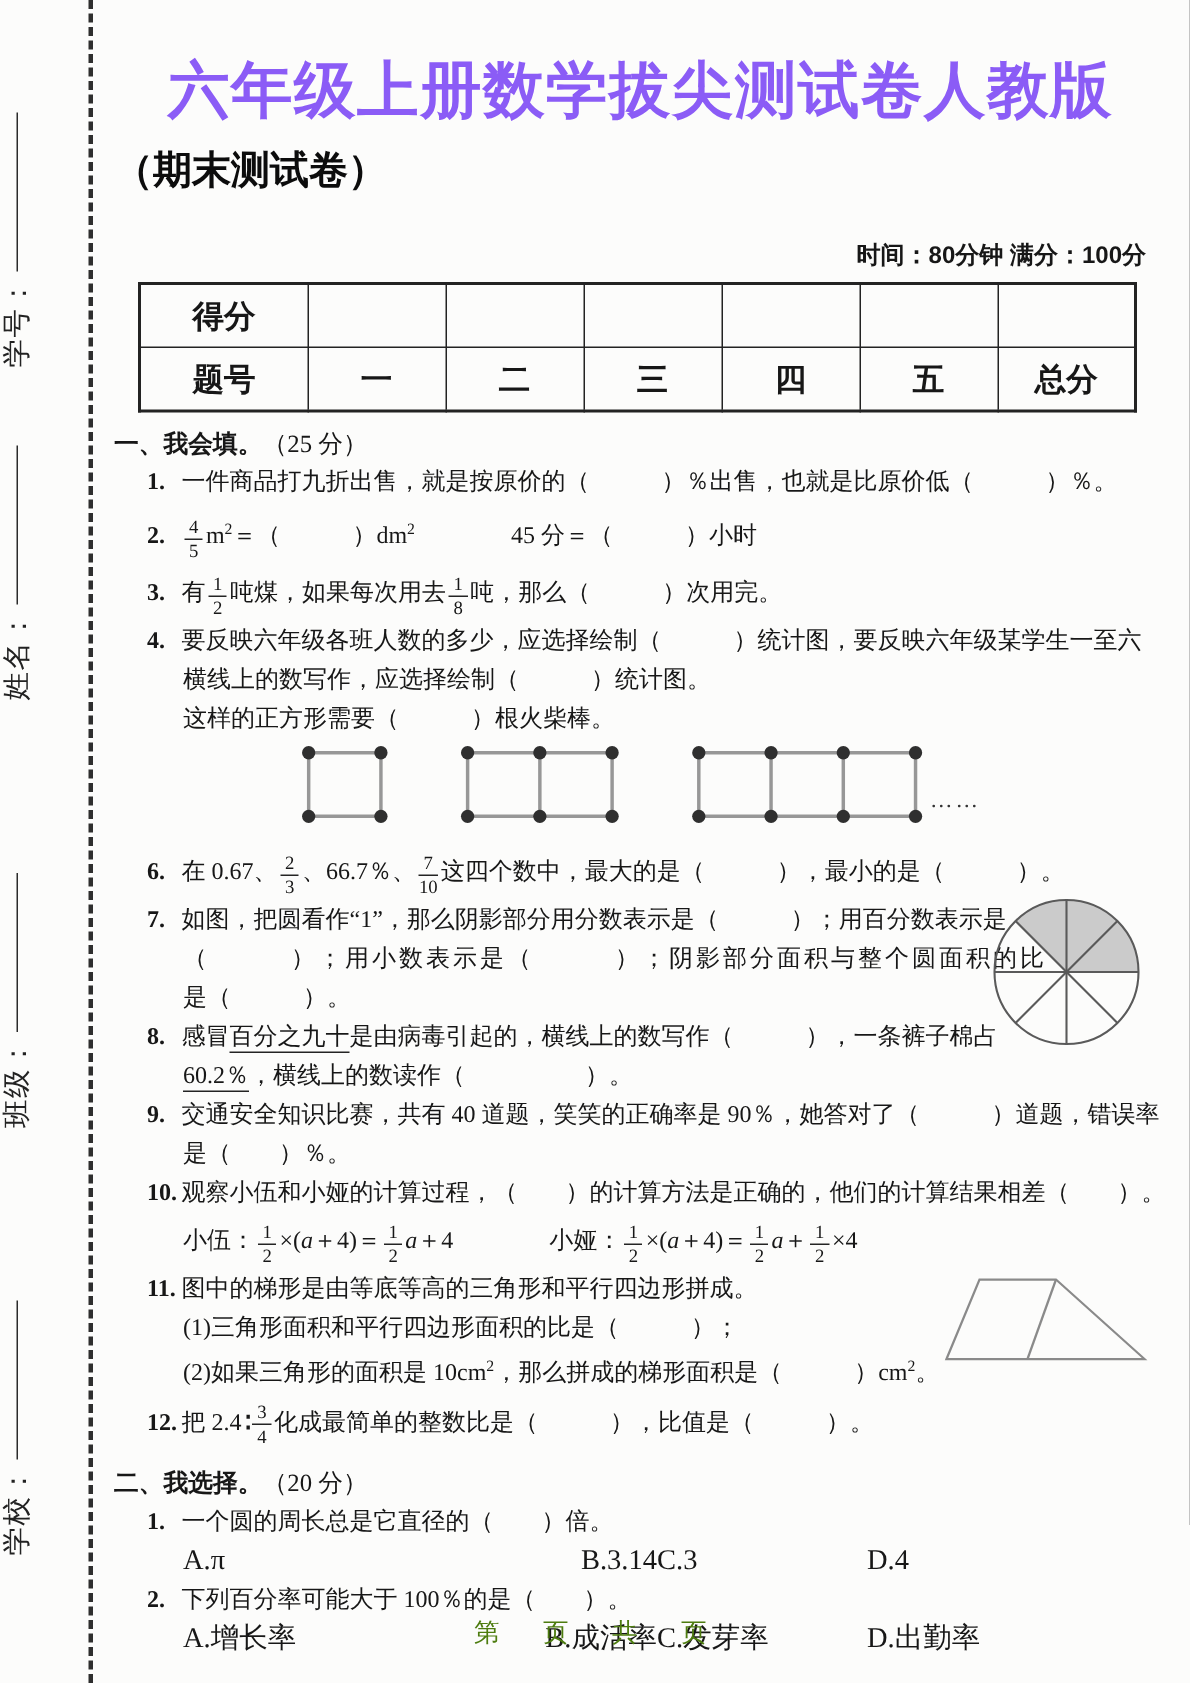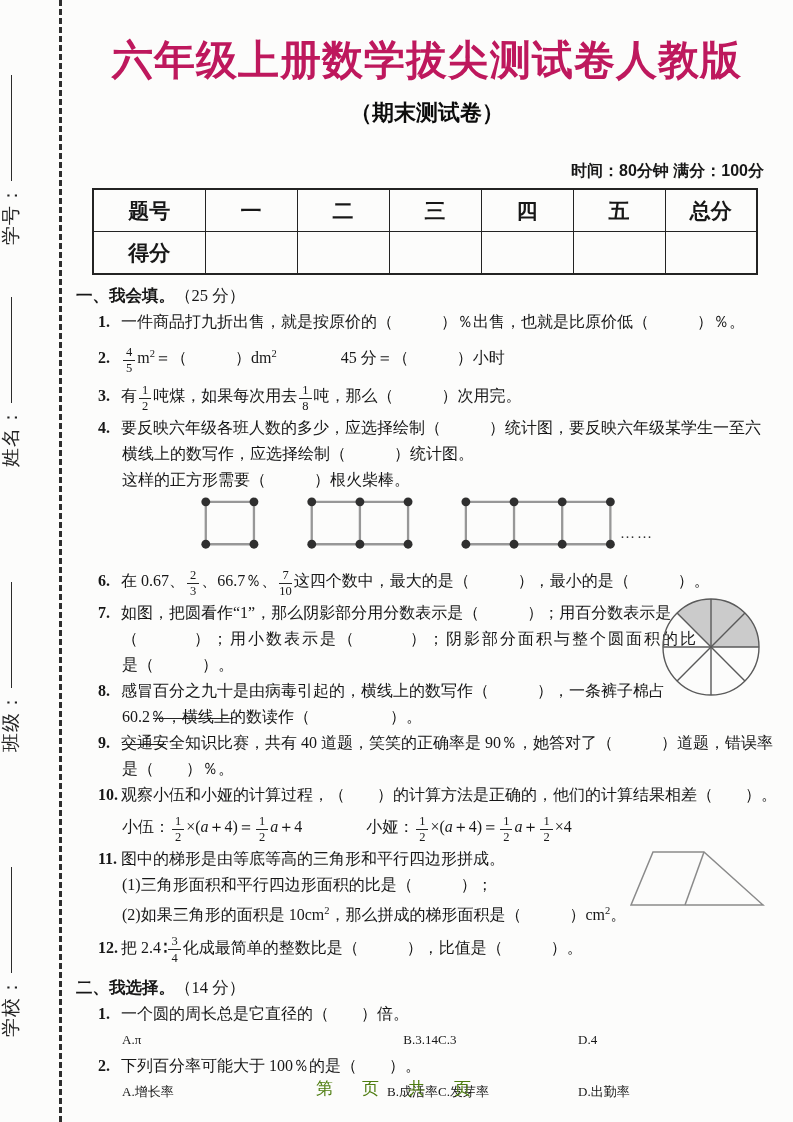--- a/index.html
+++ b/index.html
@@ -13,48 +13,48 @@
               transform:rotate(-90deg);transform-origin:0 100%;
               display:flex;align-items:center;white-space:nowrap;
               font-size:19px;color:#222;}
   .side-label{letter-spacing:1px;}
   .blank-line{display:inline-block;width:106px;height:0;border-bottom:1.6px solid #2b2b2b;
               margin-left:4px;}
 
   
   .content{position:absolute;left:76px;top:22px;width:702px;}
   .title{font-family:"Liberation Sans",sans-serif;font-weight:900;font-size:41px;
-         line-height:52px;text-align:center;letter-spacing:1px;margin-top:12px;color:#be185d;}
-  .subtitle{font-family:"Liberation Sans",sans-serif;font-weight:800;font-size:22px;
-            line-height:42px;text-align:center;margin-top:6px;color:#0c0c0c;}
+         line-height:52px;text-align:center;letter-spacing:1px;margin-top:12px;color:#8b5cf6;}
+  .subtitle{font-family:"Liberation Sans",sans-serif;font-weight:800;font-size:26px;
+            line-height:42px;text-align:left;margin-top:6px;color:#0c0c0c;}
   .info{font-family:"Liberation Sans",sans-serif;font-size:16px;font-weight:600;
         text-align:right;padding-right:14px;margin-top:26px;line-height:22px;}
 
   table.score{border-collapse:collapse;width:664px;margin:6px 0 0 16px;table-layout:fixed;
               border:2.4px solid #232323;}
   table.score th,table.score td{border:1.3px solid #232323;height:41px;text-align:center;
               font-size:21px;font-weight:bold;font-family:"Liberation Serif",serif;padding:0;}
 
   .sec{font-size:16.5px;line-height:27px;margin-top:7px;}
   .sec .sec-h{font-weight:bold;}
   .q{position:relative;}
   .qline{padding-left:46px;line-height:26px;font-size:16px;}
   .qline.first{padding-left:22px;}
   .qline.tall{line-height:38px;}
   .qline.spread{letter-spacing:2px;}
   .qnum{font-weight:bold;display:inline-block;min-width:23px;}
   sup{font-size:10.5px;}
   i{font-style:italic;}
-  .ul{border-bottom:1.3px solid #242424;padding-bottom:19px;}
+  .ul{border-bottom:1.3px solid #242424;padding-bottom:1px;}
   .frac{display:inline-block;text-align:center;vertical-align:-9px;line-height:1;
         margin:0 2px;font-size:12.5px;}
   .frac .fn{display:block;border-bottom:1.1px solid #242424;padding:0 3px 1.5px;}
   .frac .fd{display:block;padding-top:1.5px;}
 
-  .opts{display:flex;padding-left:46px;line-height:26px;font-size:13px;}
+  .opts{display:flex;padding-left:46px;line-height:26px;font-size:19px;}
   .opt{flex:0 0 auto;}
   .opt:nth-child(1){width:152px;}
   .opt:nth-child(2){width:164px;text-align:right;}
   .opt:nth-child(3){width:140px;}
 
   .fig-matchsticks{text-align:center;line-height:0;margin:3px 0 2px;}
   .fig-matchsticks .ellipsis{font-size:15px;line-height:54px;vertical-align:14px;
                              letter-spacing:2px;color:#333;}
   .fig-circle{position:absolute;right:16px;top:-4px;line-height:0;}
   .fig-trap{position:absolute;right:12px;top:1px;line-height:0;}
@@ -97,36 +97,36 @@
           <col style="width:112px">
           <col style="width:92px">
           <col style="width:92px">
           <col style="width:92px">
           <col style="width:92px">
           <col style="width:92px">
           <col style="width:92px">
         </colgroup>
       <tbody>
           <tr>
+        <td>得分</td>
+        <td></td>
+        <td></td>
+        <td></td>
+        <td></td>
+        <td></td>
+        <td></td>
+      </tr>
+      <tr>
         <th>题号</th>
         <th>一</th>
         <th>二</th>
         <th>三</th>
         <th>四</th>
         <th>五</th>
         <th>总分</th>
-      </tr>
-      <tr>
-        <td>得分</td>
-        <td></td>
-        <td></td>
-        <td></td>
-        <td></td>
-        <td></td>
-        <td></td>
       </tr>
     </tbody>
       </table>
 
     <div class="sec">
       <span class="sec-h">一、我会填。</span><span>（25 分）</span>
     </div>
 
     <div class="q">
       <div class="qline first"><span class="qnum">1.</span><span>一件商品打九折出售，就是按原价的（　　　）％出售，也就是比原价低（　　　）％。</span></div>
@@ -241,21 +241,21 @@
           </g>
         </svg>
       </div>
     </div>
 
     <div class="q">
       <div class="qline first tall"><span class="qnum">12.</span><span>把 2.4∶<span class="frac"><span class="fn">3</span><span class="fd">4</span></span>化成最简单的整数比是（　　　），比值是（　　　）。</span></div>
     </div>
 
     <div class="sec">
-      <span class="sec-h">二、我选择。</span><span>（14 分）</span>
+      <span class="sec-h">二、我选择。</span><span>（20 分）</span>
     </div>
 
     <div class="q">
       <div class="qline first"><span class="qnum">1.</span><span>一个圆的周长总是它直径的（　　）倍。</span></div>
       <div class="opts">
         <span class="opt">A.π</span>
         <span class="opt">B.3.14</span>
         <span class="opt">C.3</span>
         <span class="opt">D.4</span>
       </div>

